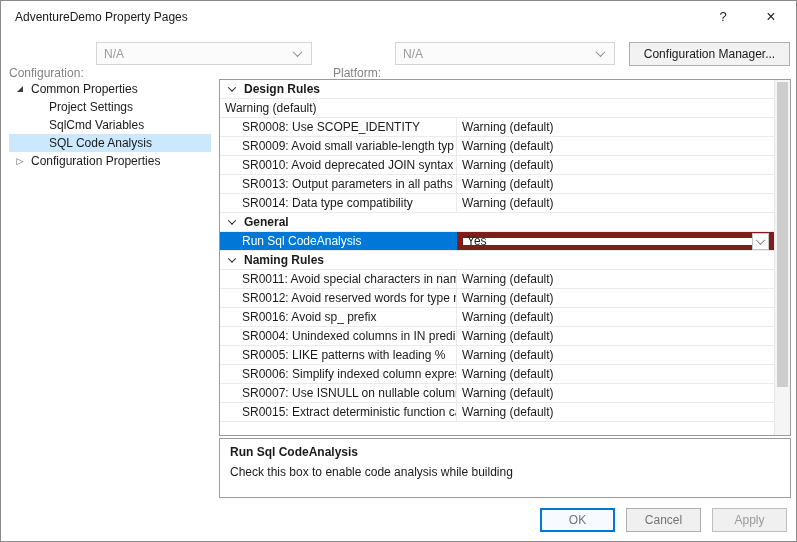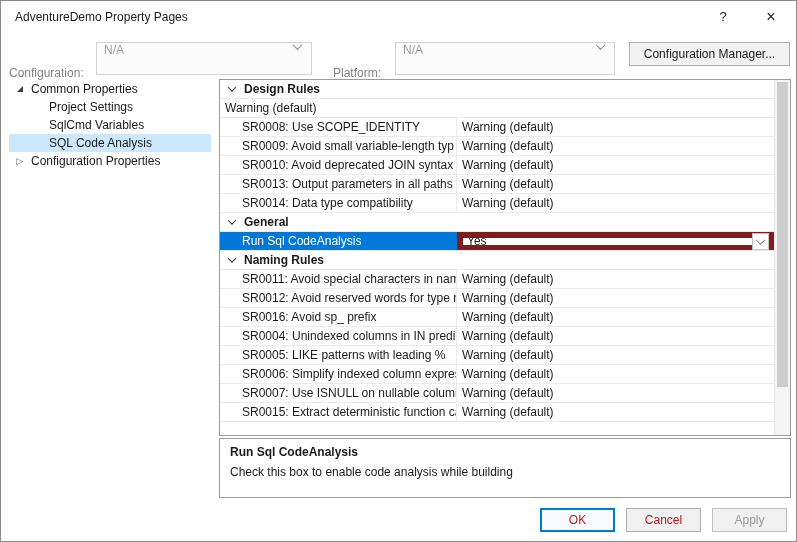--- a/index.html
+++ b/index.html
@@ -10,22 +10,22 @@
   }
   
   .titlebar { position:absolute; top:0; left:0; right:0; height:32px; background:#ffffff; }
   .title { position:absolute; left:14px; top:9px; white-space:nowrap; }
   .tb-btn { position:absolute; top:4px; width:30px; height:24px; text-align:center; line-height:24px; cursor:default; color:#222; }
   .help-btn { right:58px; font-size:13px; }
   .close-btn { right:10px; font-size:16px; }
   
   .cfg-label { position:absolute; top:46px; color:#838383; white-space:nowrap;margin-top:19px; }
   .combo {
-    position:absolute; top:41px; height:33px; box-sizing:border-box;
-    border:1px solid #d4d4d4; background:#fbfbfb; display:flex; align-items:flex-start;
+    position:absolute; top:41px; height:23px; box-sizing:border-box;
+    border:1px solid #d4d4d4; background:#fbfbfb; display:flex; align-items:center;
   }
   .combo .combo-text { flex:1; padding-left:7px; color:#9b9b9b; white-space:nowrap; overflow:hidden; }
   .chevron { width:6px; height:6px; border-right:1.5px solid #8a8a8a; border-bottom:1.5px solid #8a8a8a; transform:rotate(45deg) translate(-1px,-1px); flex:none; }
   .combo .chevron { margin-right:10px; }
   .cm-button {
     position:absolute; top:41px; left:628px; width:161px; height:24px; box-sizing:border-box;
     background:#f2f2f2; border:1px solid #adadad; font:inherit; color:#1a1a1a; 
   }
   
   .tree { position:absolute; left:8px; top:79px; width:202px; }
@@ -51,21 +51,21 @@
   .combo-btn { width:17px; height:17px; flex:none; display:flex; align-items:center; justify-content:center; border:1px solid #c5c5c5; background:#fdfdfd; box-sizing:border-box; margin-right:0px; }
   
   .scrollbar { position:absolute; right:0; top:0; bottom:0; width:15px; background:#f5f5f5; border-left:1px solid #e6e6e6; }
   .scroll-thumb { position:absolute; left:2px; right:2px; top:2px; height:86%; background:#cdcdcd; }
   
   .desc-box { position:absolute; left:218px; top:437px; width:572px; height:60px; box-sizing:border-box; border:1px solid #9a9a9a; background:#fff; padding:6px 10px; }
   .desc-title { font-weight:bold; margin-bottom:6px; }
   .desc-text { color:#1a1a1a; }
   
   .footer { position:absolute; left:0; right:9px; top:507px; display:flex; justify-content:flex-end; gap:11px; }
-  .btn { width:75px; height:24px; box-sizing:border-box; background:#f0f0f0; border:1px solid #adadad; font:inherit; color:#b91c1c; }
+  .btn { width:75px; height:24px; box-sizing:border-box; background:#f0f0f0; border:1px solid #adadad; font:inherit; color:#737373; }
   .btn.default { border:1px solid #0078d7; box-shadow:inset 0 0 0 1px #0078d7; background:#f7fbff; }
   .btn.disabled { color:#9a9a9a; border-color:#bfbfbf; }
 </style>
 </head>
 <body>
 
 <div class="dialog">
 
   <div class="titlebar">
     <span class="title">AdventureDemo Property Pages</span>

